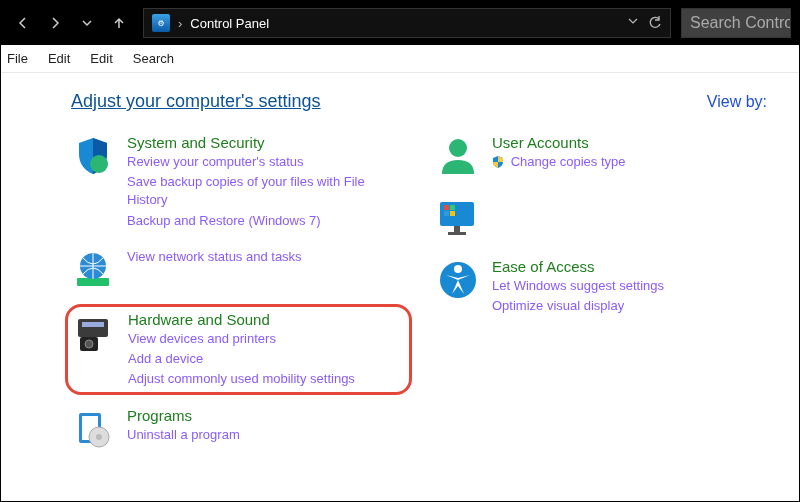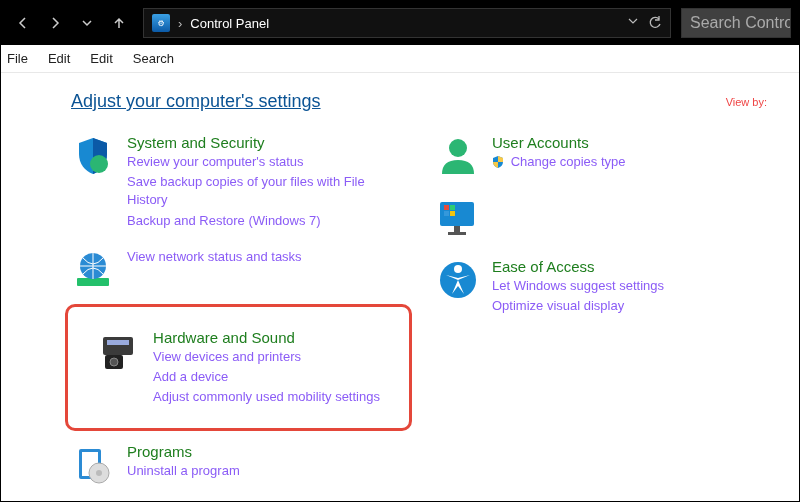--- a/index.html
+++ b/index.html
@@ -9,25 +9,25 @@
   .address { flex: 1; background: #111; border: 1px solid #333; height: 30px; display: flex; align-items: center; padding: 0 8px; gap: 8px; color: #fff; margin: 0 6px; }
   .cp-icon { width: 18px; height: 18px; background: linear-gradient(#3aa0e4,#0b5aa7); border-radius: 2px; display: inline-flex; align-items: center; justify-content: center; font-size: 8px; color: #fff; }
   .addr-sep { color: #bbb; }
   .addr-end { margin-left: auto; display: flex; gap: 10px; color: #bbb; }
   .search { width: 110px; background: #404040; border: 1px solid #333; height: 30px; color: #aaa; padding: 0 8px; display: flex; align-items: center; font-size: 16px; overflow: hidden; white-space: nowrap; }
   .menubar { height: 28px; display: flex; align-items: center; padding: 0 6px; gap: 20px; border-bottom: 1px solid #e8e8e8; }
   .menubar span { font-size: 13px; cursor: default; }
   .content { padding: 18px 28px 10px 70px; position: relative; }
   .content-header { display: flex; justify-content: space-between; align-items: center; margin-bottom: 22px; padding-right:4px; }
   .content-header h1 { font-size: 18px; font-weight: 400; color: #0b5394; text-decoration: underline; }
-  .viewby { font-size: 11px; color: #ef4444; }
+  .viewby { font-size: 16px; color: #1d4ed8; }
   .columns { display: flex; gap: 30px; }
   .col { flex: 1; display: flex; flex-direction: column; gap: 18px; }
   .cat { display: flex; gap: 12px; position: relative; }
-  .cat.highlighted { border: 3px solid #e4473a; border-radius: 10px; padding: 22px; margin: -6px; justify-content: center; }
+  .cat.highlighted { border: 3px solid #e4473a; border-radius: 16px; padding: 4px; margin: -6px; }
   .cat-icon { width: 44px; height: 44px; flex-shrink: 0; display: flex; align-items: center; justify-content: center; }
   .cat-body { display: flex; flex-direction: column; gap: 2px; }
   .cat-title { color: #1e7e1e; font-size: 15px; cursor: pointer; }
   .cat-link { color: #8b5cf6; font-size: 13px; cursor: pointer; line-height: 1.4; }
   svg { display: block; }
   .inline-shield { display: inline-block; vertical-align: -2px; margin-right: 3px; }
 </style>
 </head>
 <body>
 

